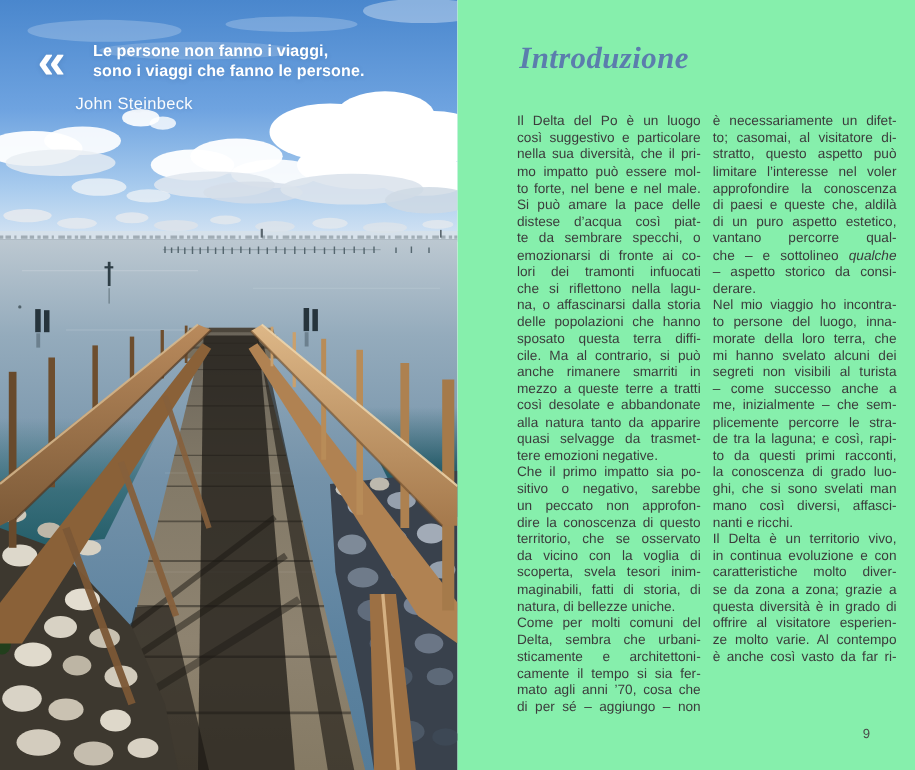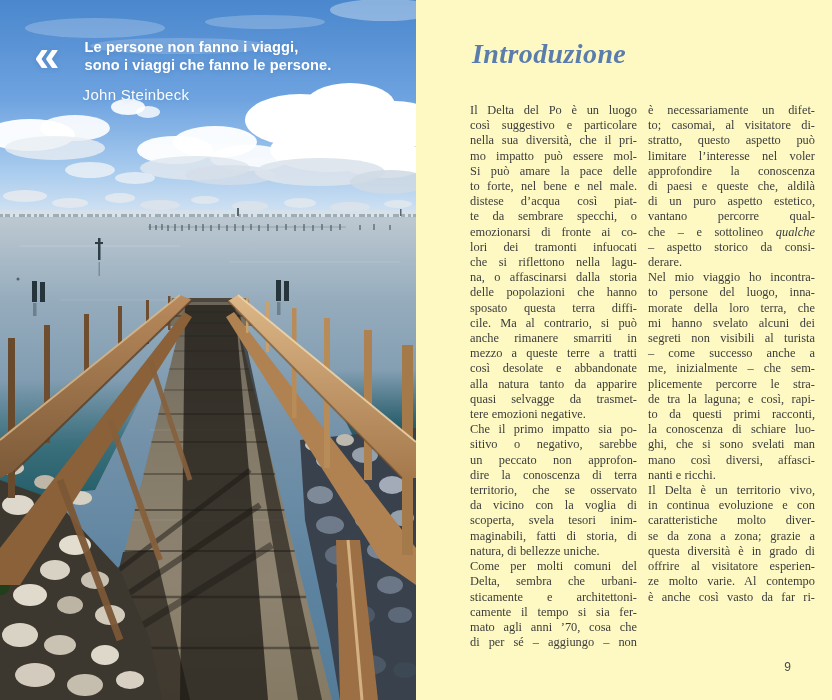--- a/index.html
+++ b/index.html
@@ -5,26 +5,26 @@
   html,body{margin:0;padding:0;background:#ffffff;}
   .book{position:relative;width:832px;height:700px;background:#ffffff;display:flex;overflow:hidden;
         font-family:"Liberation Sans",sans-serif;}
   .page-left{position:relative;width:416px;height:700px;overflow:hidden;}
   .page-left svg{display:block;}
   .quote{position:absolute;left:34px;top:36px;color:#ffffff;display:flex;align-items:flex-start;
          text-shadow:0 1px 5px rgba(40,70,110,.18);}
   .qmark{font-size:46px;font-weight:bold;line-height:.85;margin-right:11px;letter-spacing:-2px;}
   .qlines{padding-top:3px;}
   .qline{font-size:14.6px;font-weight:bold;line-height:17.6px;letter-spacing:.1px;padding-left:16px;}
-  .qauthor{margin-top:12px;font-size:15px;font-weight:400;opacity:.96;letter-spacing:.3px;margin-left:14px;}
-  .page-right{position:relative;width:416px;height:700px;background:#fef9c3;}
+  .qauthor{margin-top:12px;font-size:15px;font-weight:400;opacity:.96;letter-spacing:.3px;}
+  .page-right{position:relative;width:416px;height:700px;background:#86efac;}
   .title{position:absolute;left:56px;top:38px;margin:0;font-family:"Liberation Serif","DejaVu Serif",serif;
          font-style:italic;font-weight:bold;font-size:28px;color:#5b7dad;letter-spacing:.4px;}
   .cols{position:absolute;left:54px;top:103px;width:345px;display:flex;gap:11px;}
-  .col{width:167px;font-family:Liberation Serif, serif;}
+  .col{width:167px;}
   .line{font-size:12.4px;line-height:15.2px;color:#3c3c3c;text-align:justify;text-align-last:justify;
         white-space:normal;}
   .line.pe{text-align-last:left;}
   .pagenum{position:absolute;right:41px;bottom:26px;font-size:12px;color:#4a4a4a;}
 </style>
 </head>
 <body>
 
 <div class="book">
 
@@ -270,41 +270,41 @@
   </div>
 
   <div class="page-right">
     <h1 class="title">Introduzione</h1>
     <div class="cols">
       <div class="col">
           <div class="line">Il Delta del Po è un luogo</div>
           <div class="line">così suggestivo e particolare</div>
           <div class="line">nella sua diversità, che il pri-</div>
           <div class="line">mo impatto può essere mol-</div>
+          <div class="line">to forte, nel bene e nel male.</div>
           <div class="line">Si può amare la pace delle</div>
-          <div class="line">to forte, nel bene e nel male.</div>
           <div class="line">distese d’acqua così piat-</div>
           <div class="line">te da sembrare specchi, o</div>
           <div class="line">emozionarsi di fronte ai co-</div>
           <div class="line">lori dei tramonti infuocati</div>
           <div class="line">che si riflettono nella lagu-</div>
           <div class="line">na, o affascinarsi dalla storia</div>
           <div class="line">delle popolazioni che hanno</div>
           <div class="line">sposato questa terra diffi-</div>
           <div class="line">cile. Ma al contrario, si può</div>
           <div class="line">anche rimanere smarriti in</div>
           <div class="line">mezzo a queste terre a tratti</div>
           <div class="line">così desolate e abbandonate</div>
           <div class="line">alla natura tanto da apparire</div>
           <div class="line">quasi selvagge da trasmet-</div>
           <div class="line pe">tere emozioni negative.</div>
           <div class="line">Che il primo impatto sia po-</div>
           <div class="line">sitivo o negativo, sarebbe</div>
           <div class="line">un peccato non approfon-</div>
-          <div class="line">dire la conoscenza di terra</div>
+          <div class="line">dire la conoscenza di questo</div>
           <div class="line">territorio, che se osservato</div>
           <div class="line">da vicino con la voglia di</div>
           <div class="line">scoperta, svela tesori inim-</div>
           <div class="line">maginabili, fatti di storia, di</div>
           <div class="line pe">natura, di bellezze uniche.</div>
           <div class="line">Come per molti comuni del</div>
           <div class="line">Delta, sembra che urbani-</div>
           <div class="line">sticamente e architettoni-</div>
           <div class="line">camente il tempo si sia fer-</div>
           <div class="line">mato agli anni ’70, cosa che</div>
@@ -325,21 +325,21 @@
           <div class="line">Nel mio viaggio ho incontra-</div>
           <div class="line">to persone del luogo, inna-</div>
           <div class="line">morate della loro terra, che</div>
           <div class="line">mi hanno svelato alcuni dei</div>
           <div class="line">segreti non visibili al turista</div>
           <div class="line">– come successo anche a</div>
           <div class="line">me, inizialmente – che sem-</div>
           <div class="line">plicemente percorre le stra-</div>
           <div class="line">de tra la laguna; e così, rapi-</div>
           <div class="line">to da questi primi racconti,</div>
-          <div class="line">la conoscenza di schiare luo-</div>
+          <div class="line">la conoscenza di grado luo-</div>
           <div class="line">ghi, che si sono svelati man</div>
           <div class="line">mano così diversi, affasci-</div>
           <div class="line pe">nanti e ricchi.</div>
           <div class="line">Il Delta è un territorio vivo,</div>
           <div class="line">in continua evoluzione e con</div>
           <div class="line">caratteristiche molto diver-</div>
           <div class="line">se da zona a zona; grazie a</div>
           <div class="line">questa diversità è in grado di</div>
           <div class="line">offrire al visitatore esperien-</div>
           <div class="line">ze molto varie. Al contempo</div>

